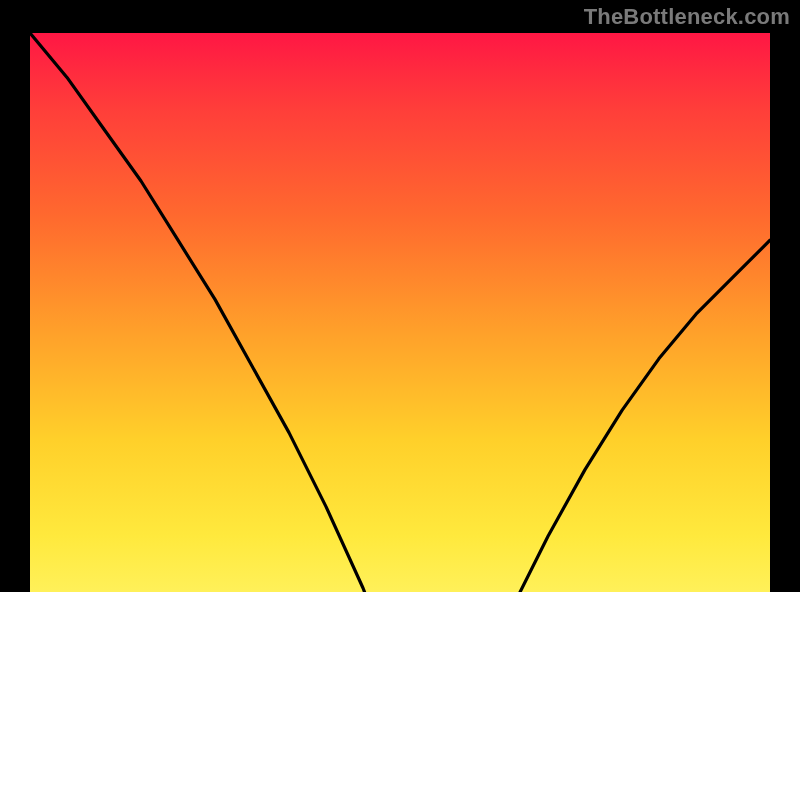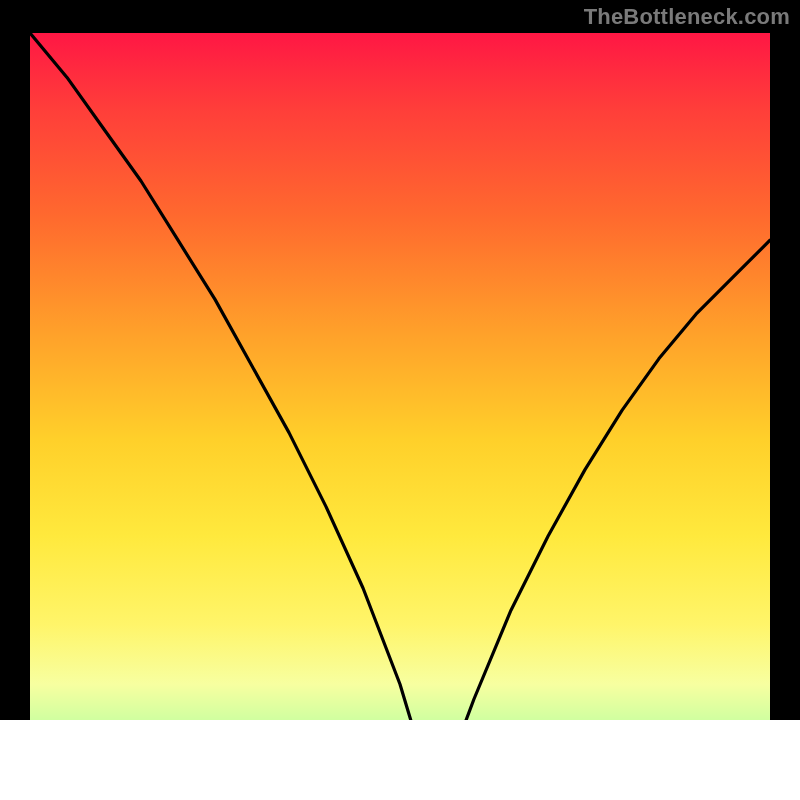--- a/index.html
+++ b/index.html
@@ -4,21 +4,21 @@
 <style>
   body {
     margin: 0;
     padding: 0;
     background: #fff;
     font-family: Arial, Helvetica, sans-serif;
   }
   .stage {
     position: relative;
     width: 800px;
-    height: 720px;
+    height: 592px;
     background: #000;
   }
   .attribution {
     position: absolute;
     top: 4px;
     right: 10px;
     color: #7a7a7a;
     font-size: 22px;
     font-weight: bold;
     letter-spacing: 0.2px;

